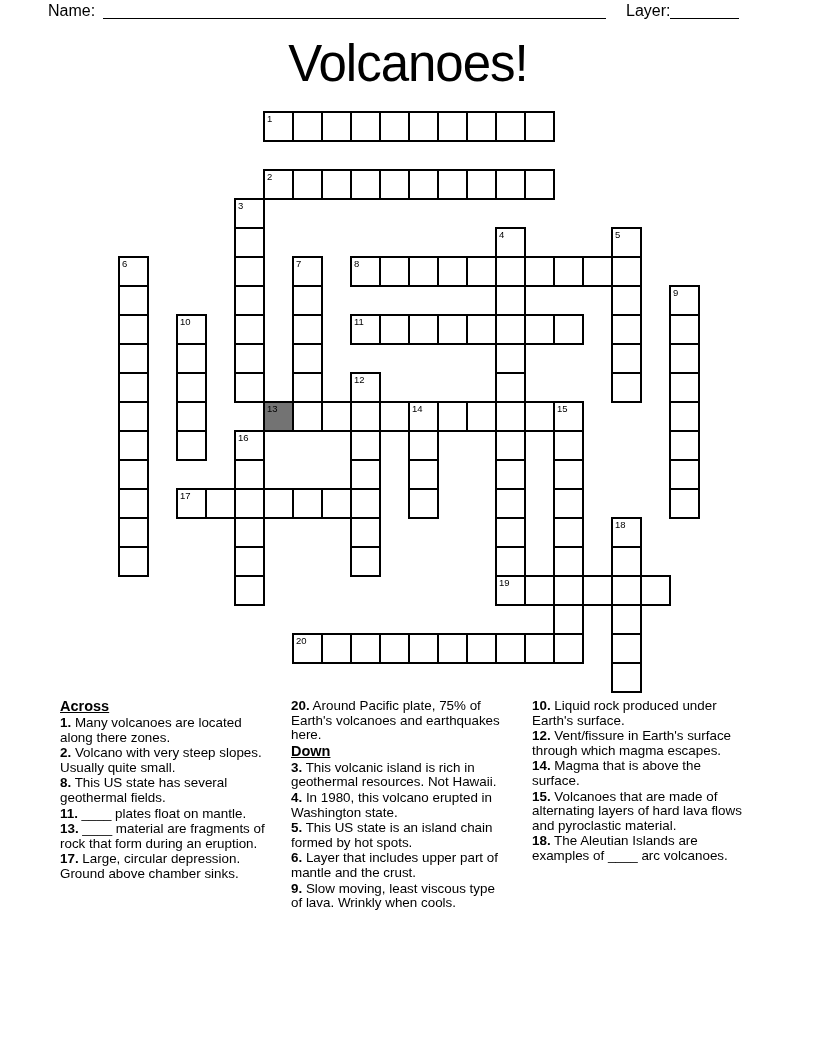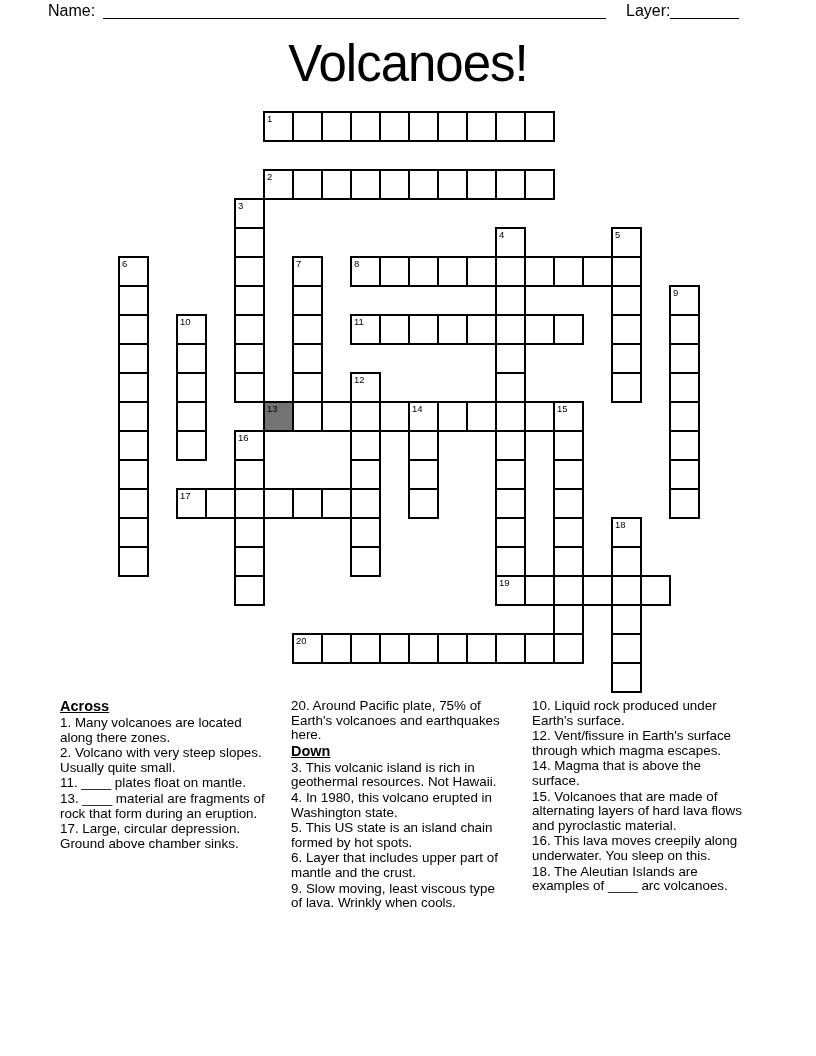--- a/index.html
+++ b/index.html
@@ -33,21 +33,21 @@
   
   .clue-col{position:absolute;top:699px;font-size:13.4px;line-height:14.6px;}
   #clue-col-1{left:60px;width:212px;}
   #clue-col-2{left:291px;width:218px;}
   #clue-col-3{left:532px;width:216px;}
   .clue-header{
     font-weight:bold;text-decoration:underline;
     font-size:14.5px;line-height:15px;margin:0 0 2px 0;
   }
   .clue{margin:0 0 1px 0;}
-  .clue b{font-weight:normal;}
+  .clue b{font-weight:bold;}
 </style>
 </head>
 <body>
 
 <span class="hdr-label" id="name-label">Name:</span>
 <div class="blank-line" id="name-line"></div>
 <span class="hdr-label" id="date-label">Layer:</span>
 <div class="blank-line" id="date-line"></div>
 
 <h1 id="title">Volcanoes!</h1>
@@ -238,33 +238,33 @@
     <div class="cell" style="left: 493px; top: 435px; border-color: rgb(0, 0, 0); background: rgb(255, 255, 255);"></div>
     <div class="cell" style="left: 493px; top: 493px; border-color: rgb(0, 0, 0); background: rgb(255, 255, 255);"></div>
     <div class="cell" style="left: 493px; top: 522px; border-color: rgb(0, 0, 0); background: rgb(255, 255, 255);"></div>
     <div class="cell" style="left: 493px; top: 551px; border-color: rgb(0, 0, 0); background: rgb(255, 255, 255);"></div>
   </div>
 
 <div class="clue-col" id="clue-col-1">
     <div class="clue-header">Across</div>
     <div class="clue"><b>1.</b> Many volcanoes are located along there zones.</div>
     <div class="clue"><b>2.</b> Volcano with very steep slopes. Usually quite small.</div>
+    <div class="clue"><b>8.</b> This US state has several geothermal fields.</div>
     <div class="clue"><b>11.</b> ____ plates float on mantle.</div>
     <div class="clue"><b>13.</b> ____ material are fragments of rock that form during an eruption.</div>
     <div class="clue"><b>17.</b> Large, circular depression. Ground above chamber sinks.</div>
   </div>
 <div class="clue-col" id="clue-col-2">
     <div class="clue"><b>20.</b> Around Pacific plate, 75% of Earth's volcanoes and earthquakes here.</div>
     <div class="clue-header">Down</div>
     <div class="clue"><b>3.</b> This volcanic island is rich in geothermal resources. Not Hawaii.</div>
     <div class="clue"><b>4.</b> In 1980, this volcano erupted in Washington state.</div>
     <div class="clue"><b>5.</b> This US state is an island chain formed by hot spots.</div>
     <div class="clue"><b>6.</b> Layer that includes upper part of mantle and the crust.</div>
     <div class="clue"><b>9.</b> Slow moving, least viscous type of lava. Wrinkly when cools.</div>
   </div>
 <div class="clue-col" id="clue-col-3">
     <div class="clue"><b>10.</b> Liquid rock produced under Earth's surface.</div>
     <div class="clue"><b>12.</b> Vent/fissure in Earth's surface through which magma escapes.</div>
     <div class="clue"><b>14.</b> Magma that is above the surface.</div>
     <div class="clue"><b>15.</b> Volcanoes that are made of alternating layers of hard lava flows and pyroclastic material.</div>
-    <div class="clue"><b>16.</b> This lava moves creepily along underwater. You sleep on this.</div>
     <div class="clue"><b>18.</b> The Aleutian Islands are examples of ____ arc volcanoes.</div>
   </div>
 
 </body></html>

